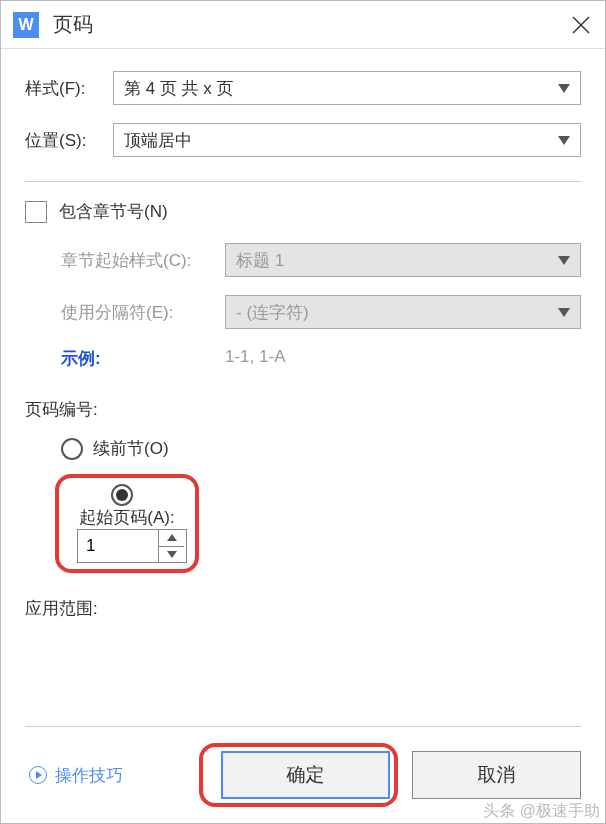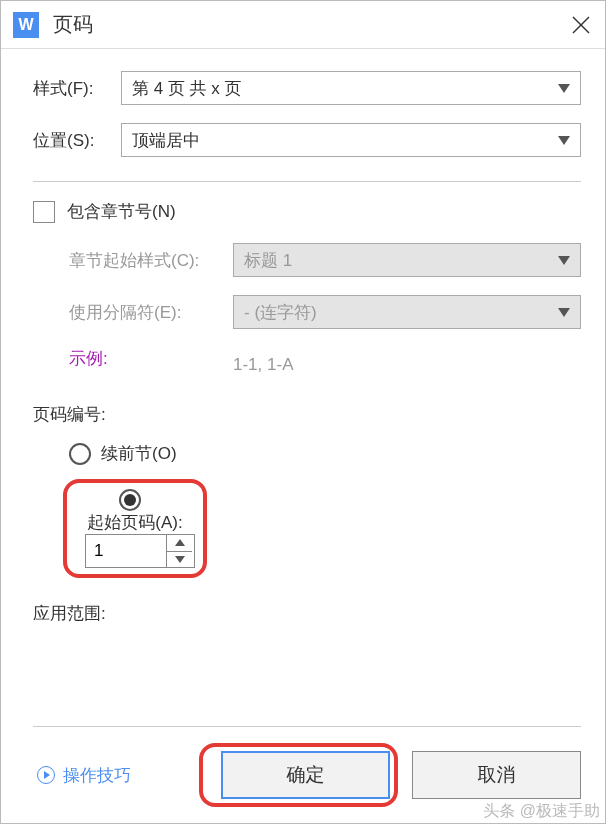--- a/index.html
+++ b/index.html
@@ -45,21 +45,21 @@
   margin-left: auto;
   width: 48px;
   height: 48px;
   display: flex;
   align-items: center;
   justify-content: center;
   font-size: 26px;
   cursor: pointer;
 }
 .content {
-  padding: 22px 24px 16px 32px;
+  padding: 22px 24px 16px 24px;
   flex: 1;
   display: flex;
   flex-direction: column;
 }
 .row {
   display: flex;
   align-items: center;
   margin-bottom: 18px;
 }
 .label {
@@ -111,22 +111,22 @@
 .combo.disabled {
   background: #e4e4e4;
   color: #999;
   cursor: default;
 }
 .example-row {
   display: flex;
   padding-left: 36px;
   margin-bottom: 20px;
 }
-.example-row .label { color:#a21caf; min-width: 164px;}
-.example-row .val { color:#999;margin-top:8px; }
+.example-row .label { color:#1d4ed8; min-width: 164px; font-weight: bold;}
+.example-row .val { color:#999; }
 .section-label {
   margin: 8px 0 16px 0;
 }
 .radio-line {
   display: flex;
   align-items: center;
   padding-left: 36px;
   margin-bottom: 14px;
 }
 .radio {

